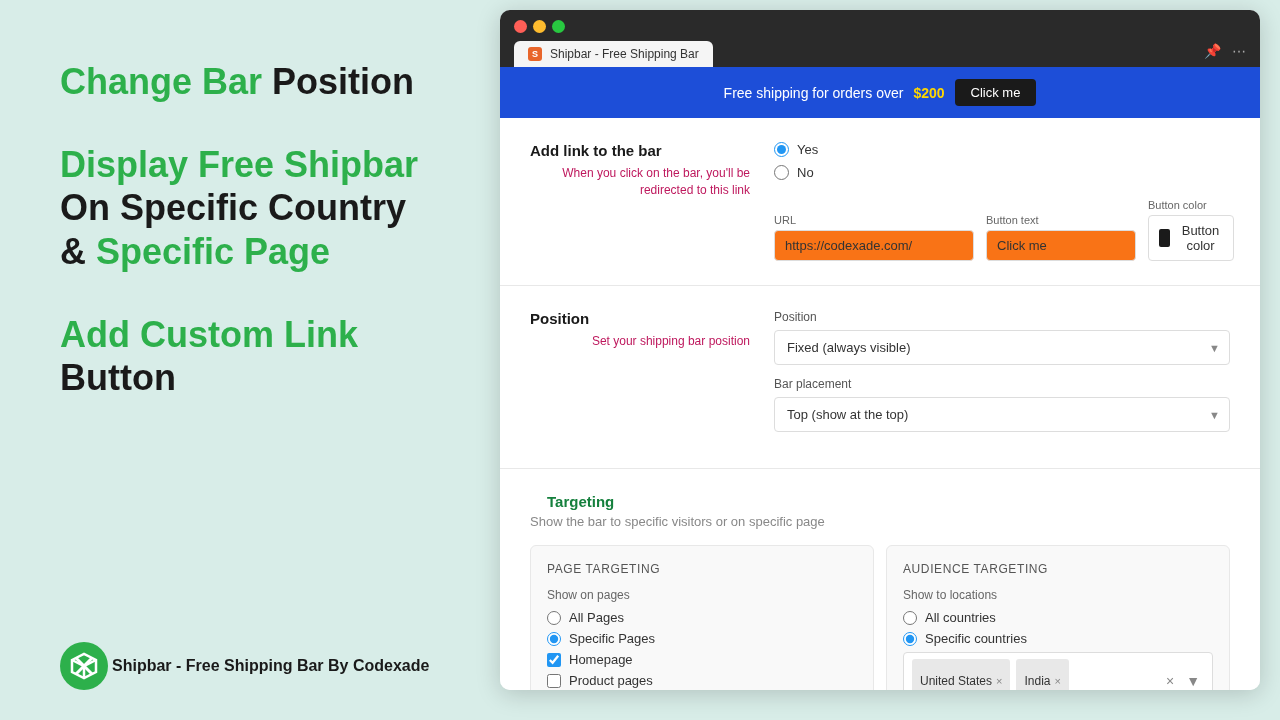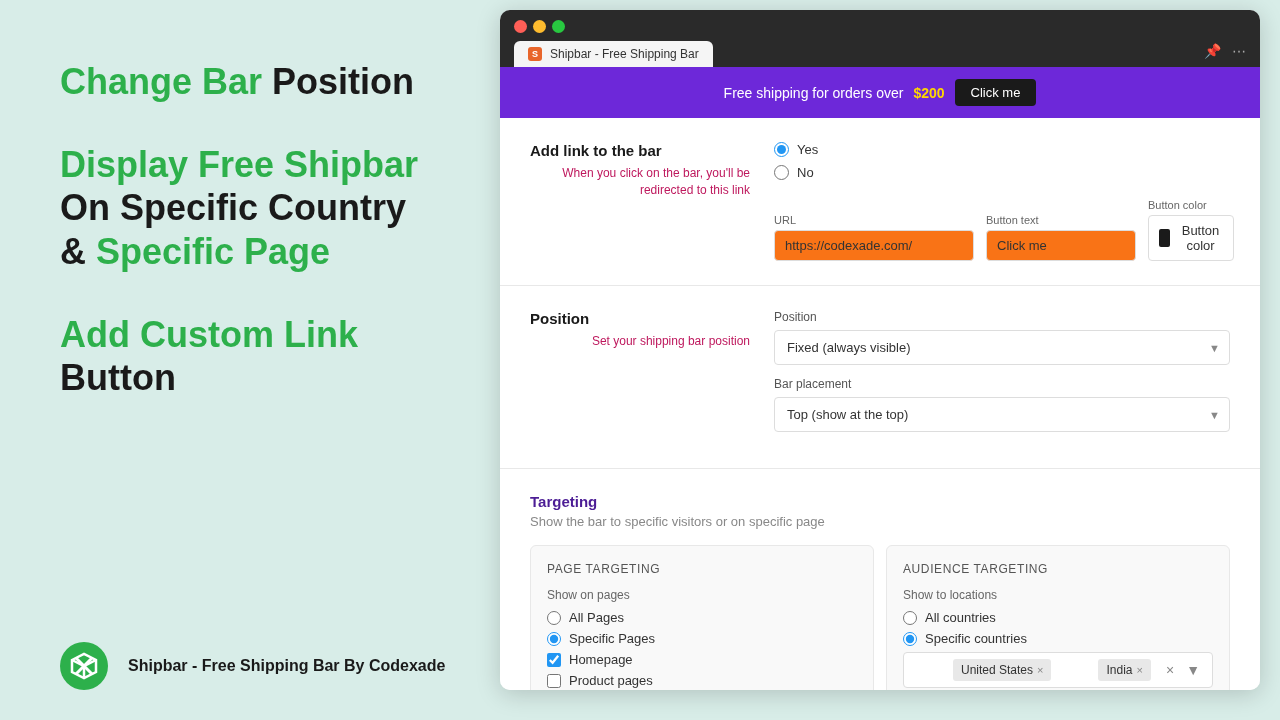--- a/index.html
+++ b/index.html
@@ -36,21 +36,21 @@
       color: #2db04b;
       font-weight: 700;
     }
     .feature-title .black {
       color: #1a1a1a;
       font-weight: 700;
     }
     .footer-logo {
       display: flex;
       align-items: center;
-      gap: 20px;
+      gap: 4px;
       text-align: center;
     }
     .logo-icon {
       width: 48px;
       height: 48px;
     }
     .footer-text {
       font-size: 16px;
       font-weight: 600;
       color: #1a1a1a;
@@ -128,21 +128,21 @@
       gap: 10px;
       padding-bottom: 6px;
     }
     .browser-action-icon {
       color: #aaa;
       font-size: 14px;
     }
 
     
     .shipping-bar {
-      background: #6d28d9;
+      background: #1d4ed8;
       color: white;
       text-align: center;
       padding: 12px 20px;
       display: flex;
       align-items: center;
       justify-content: center;
       gap: 10px;
       font-size: 14px;
     }
     .shipping-bar-text { font-weight: 400; }
@@ -364,27 +364,26 @@
       gap: 6px;
       border: 1px solid #ddd;
       border-radius: 4px;
       padding: 6px 8px;
       background: white;
       flex-wrap: wrap;
     }
     .tag {
       background: #e8e8e8;
       border-radius: 3px;
-      padding: 4px 8px;
+      padding: 15px 8px;
       font-size: 12px;
       color: #333;
       display: flex;
       align-items: center;
       gap: 4px;
-      margin-left: 41px;
     }
     .tag-close {
       color: #888;
       cursor: pointer;
       font-size: 11px;
     }
     .tags-actions {
       margin-left: auto;
       display: flex;
       gap: 4px;
@@ -398,22 +397,23 @@
       padding: 2px 4px;
     }
 
     .targeting-section-full {
       padding: 24px 30px 0 30px;
       border-bottom: none;
     }
     .targeting-section-full h3 {
       font-size: 15px;
       font-weight: 600;
-      color: #4c1d95;
+      color: #15803d;
       margin-bottom: 4px;
+      margin-left: 17px;
     }
     .targeting-section-full p {
       font-size: 13px;
       color: #888;
       margin-bottom: 16px;
     }
   </style>
 </head>
 <body>
 

